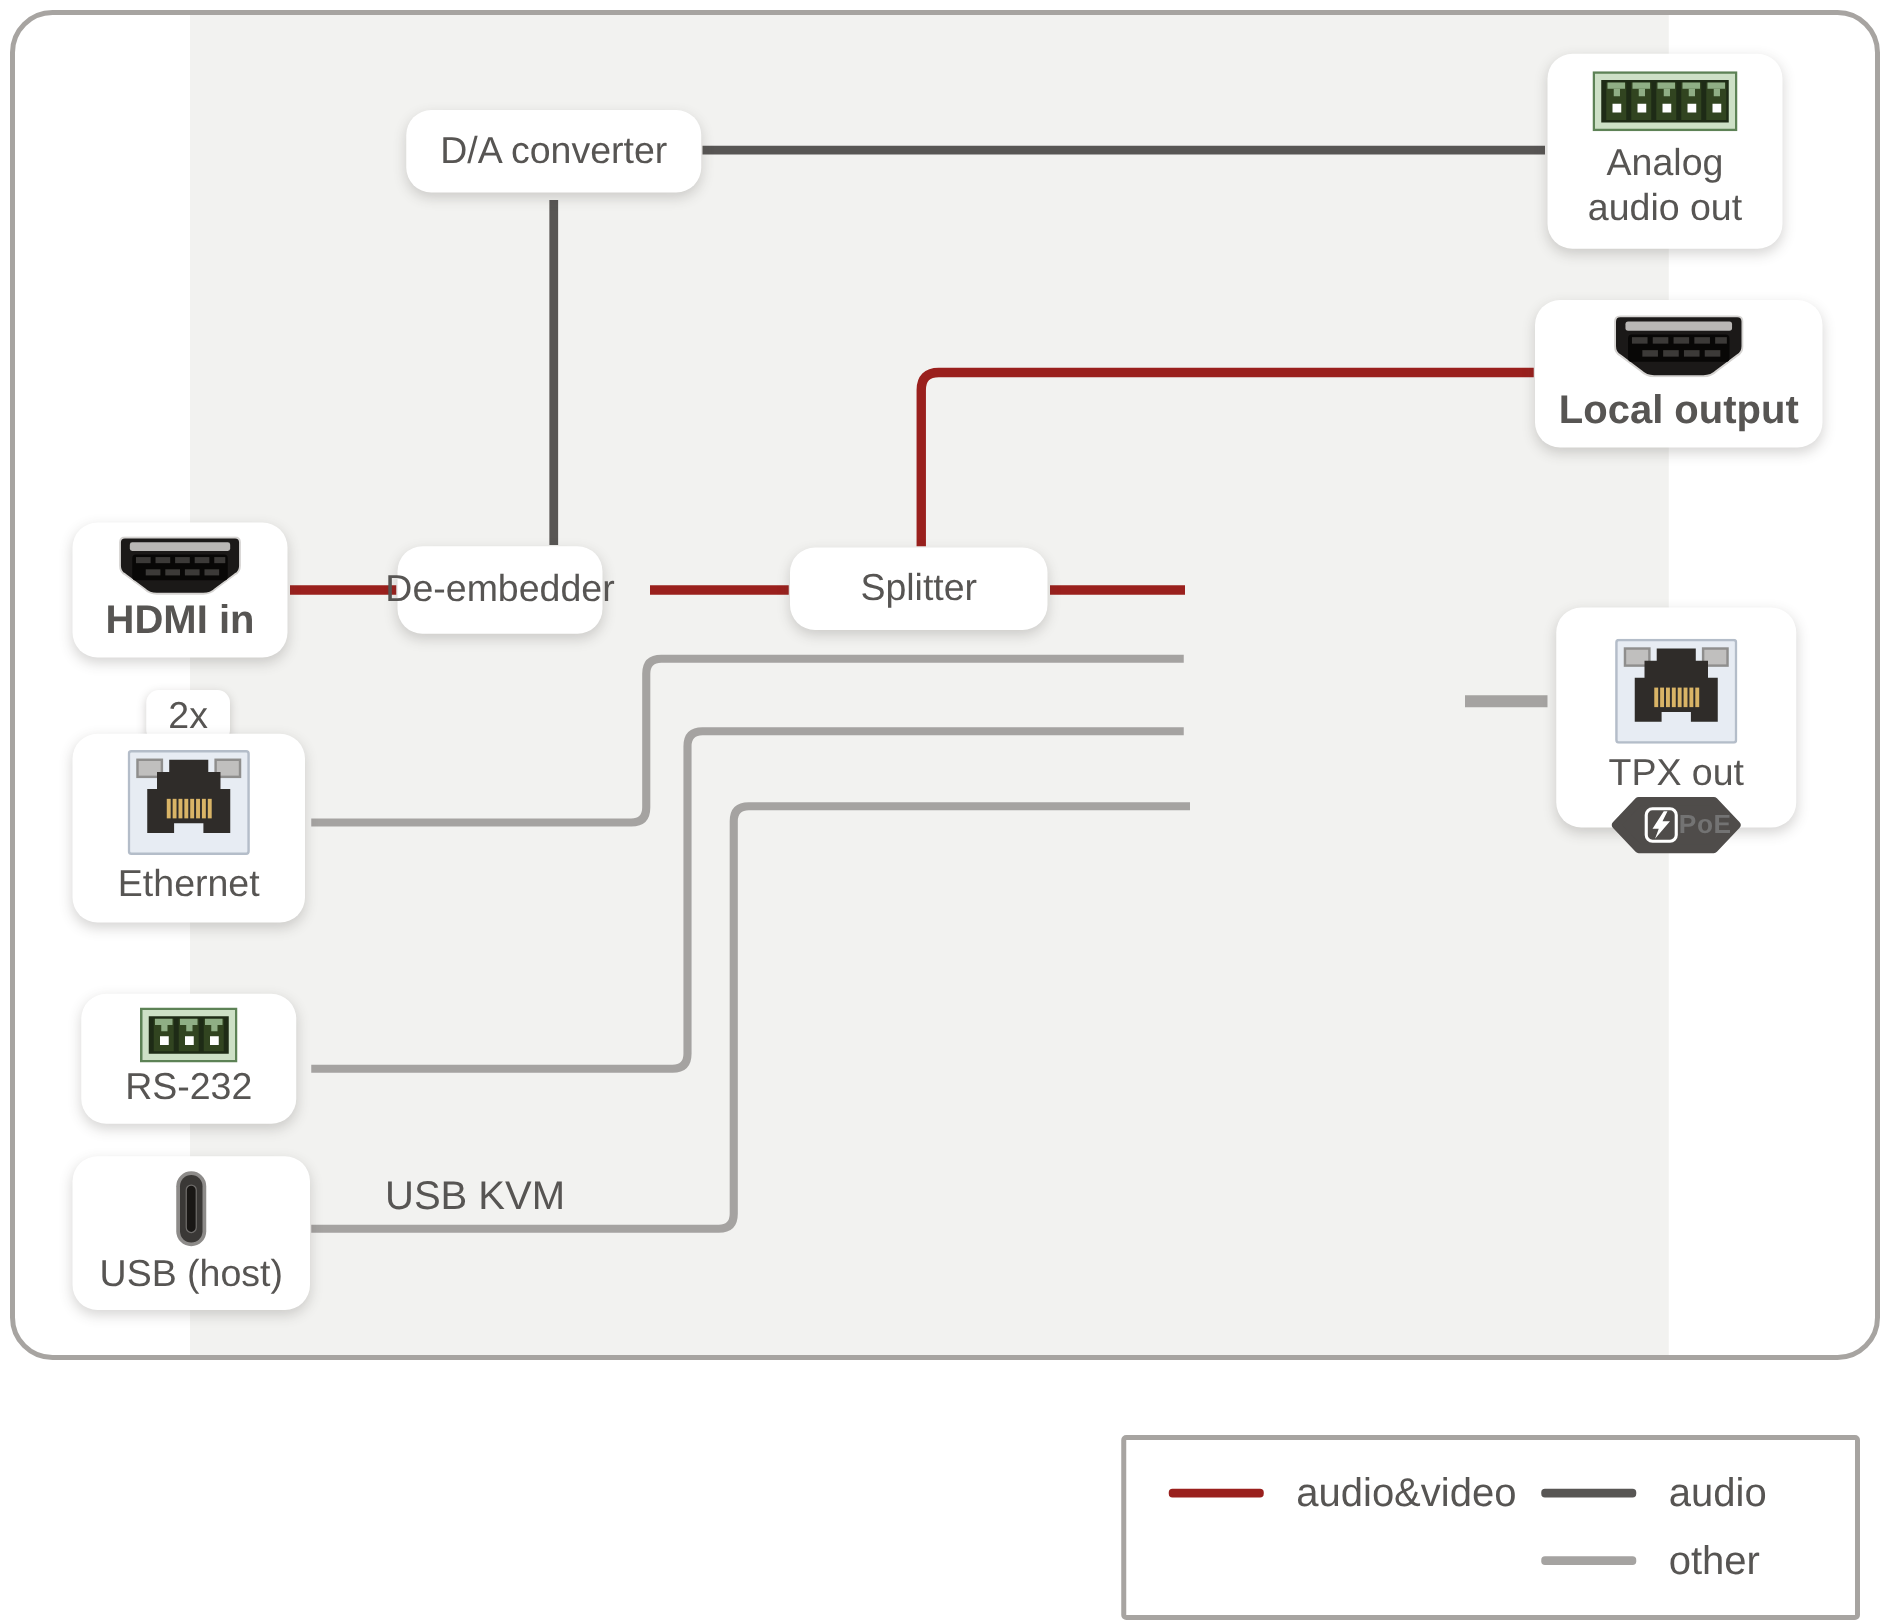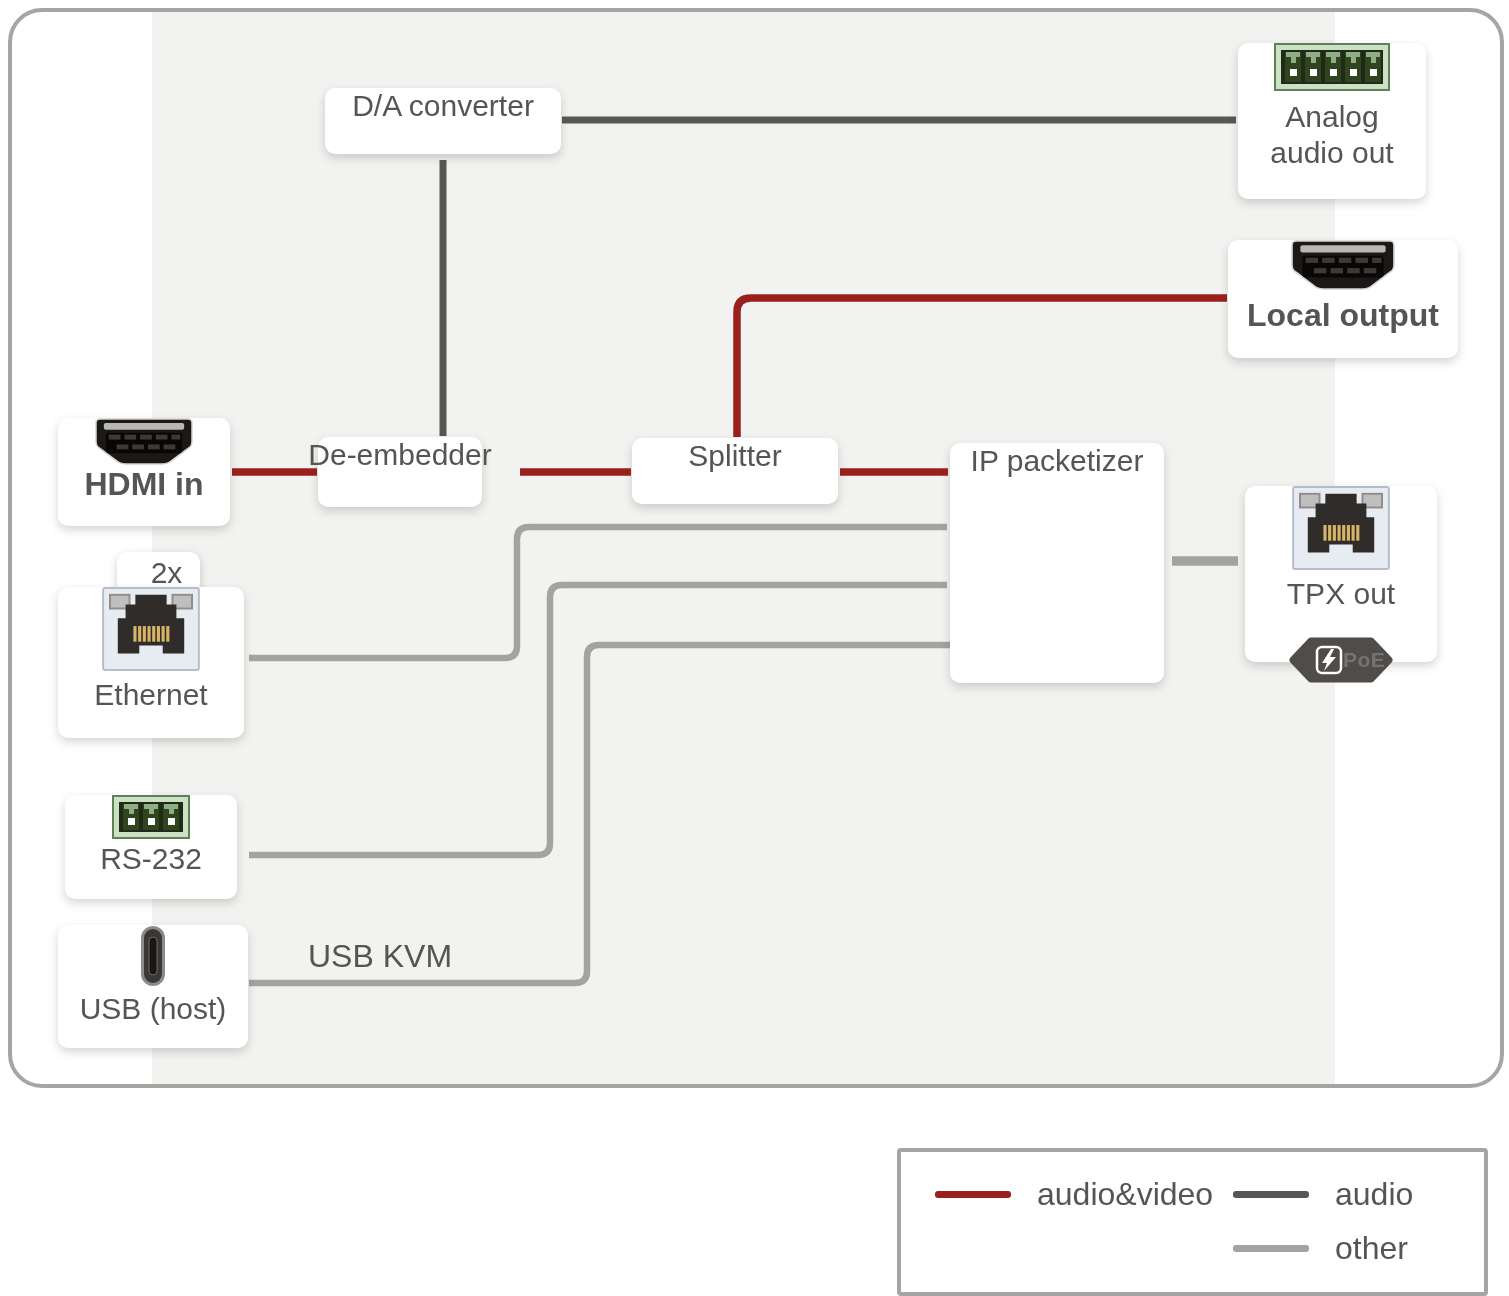--- a/index.html
+++ b/index.html
@@ -18,42 +18,42 @@
   #wires path{fill:none;stroke-linecap:butt;}
   .s-av{stroke:var(--audio-video);stroke-width:7.5px;}
   .s-audio{stroke:var(--audio);stroke-width:7px;}
   .s-other{stroke:var(--other);stroke-width:6.5px;}
   .thick{stroke-width:9.5px;}
   .f-av{fill:var(--audio-video);}
   .f-audio{fill:var(--audio);}
   .f-other{fill:var(--other);}
 
   
-  .box{position:absolute;background:#fff;border-radius:10px;z-index:4;
+  .box{position:absolute;background:#fff;border-radius:20px;z-index:4;
        box-shadow:0 4px 10px rgba(70,65,60,.22);
-       display:flex;flex-direction:column;align-items:center;}
+       display:flex;flex-direction:column;align-items:center;justify-content:center;}
   .lbl{font-size:30px;line-height:1.2;color:var(--box-text);white-space:nowrap;}
   .lbl.bold{font-weight:bold;font-size:32px;}
   .center-lbl{text-align:center;}
 
   #b-da   {left:325px;top:88px;  width:236px;height:66px;}
   #b-analog{left:1238px;top:43px;width:188px;height:156px;gap:8px;}
   #b-local{left:1228px;top:240px;width:230px;height:118px;gap:6px;}
   #b-hdmi {left:58px; top:418px; width:172px;height:108px;gap:0;}
   #b-de   {left:318px;top:437px; width:164px;height:70px;}
   #b-sp   {left:632px;top:438px; width:206px;height:66px;}
   #b-ip   {left:950px;top:443px; width:214px;height:240px;}
   #b-tpx  {left:1245px;top:486px;width:192px;height:176px;gap:6px;overflow:visible;}
   #b-eth  {left:58px; top:587px; width:186px;height:151px;gap:6px;}
   #b-rs   {left:65px; top:795px; width:172px;height:104px;gap:2px;}
   #b-usb  {left:58px; top:925px; width:190px;height:123px;gap:4px;}
 
   #badge-2x{position:absolute;left:117px;top:552px;width:67px;height:42px;z-index:3;
             background:#fff;border-radius:10px;box-shadow:0 3px 8px rgba(70,65,60,.25);
-            display:flex;align-items:center;justify-content:center;font-size:30px;padding-left:16px;}
+            display:flex;align-items:center;justify-content:center;font-size:30px;}
 
   #usb-kvm{position:absolute;left:308px;top:938px;z-index:3;font-size:32px;color:var(--box-text);}
 
   
   #poe{position:absolute;left:50%;bottom:-24px;transform:translateX(-50%);
        width:104px;height:52px;z-index:5;}
   #poe-text{position:absolute;left:54px;top:14px;font-size:21px;font-weight:bold;color:#737373;
             letter-spacing:.5px;}
 
   
@@ -189,23 +189,20 @@
   </div>
 
   <div class="box" id="b-de">
     <div class="lbl">De-embedder</div>
   </div>
 
   <div class="box" id="b-sp">
     <div class="lbl">Splitter</div>
   </div>
 
-  <div class="box" id="b-ip">
-    <div class="lbl">IP packetizer</div>
-  </div>
 
   <div class="box" id="b-tpx">
     <svg width="98" height="84" viewBox="0 0 100 86">
       <rect x="1" y="1" width="98" height="84" rx="2" fill="#e7ecf3" stroke="#b4bdc9" stroke-width="2"></rect>
       <rect x="8" y="8" width="20" height="14" fill="#c0bfbe" stroke="#8f8e8d" stroke-width="2"></rect>
       <rect x="72" y="8" width="20" height="14" fill="#c0bfbe" stroke="#8f8e8d" stroke-width="2"></rect>
       <path d="M34,8 H66 V18 H76 V32 H84 V68 H62 V60 H38 V68 H16 V32 H24 V18 H34 Z" fill="#2f2c29"></path>
       <g fill="#d9b466">
         <rect x="32" y="40" width="3.2" height="16"></rect>
           <rect x="36.8" y="40" width="3.2" height="16"></rect>

